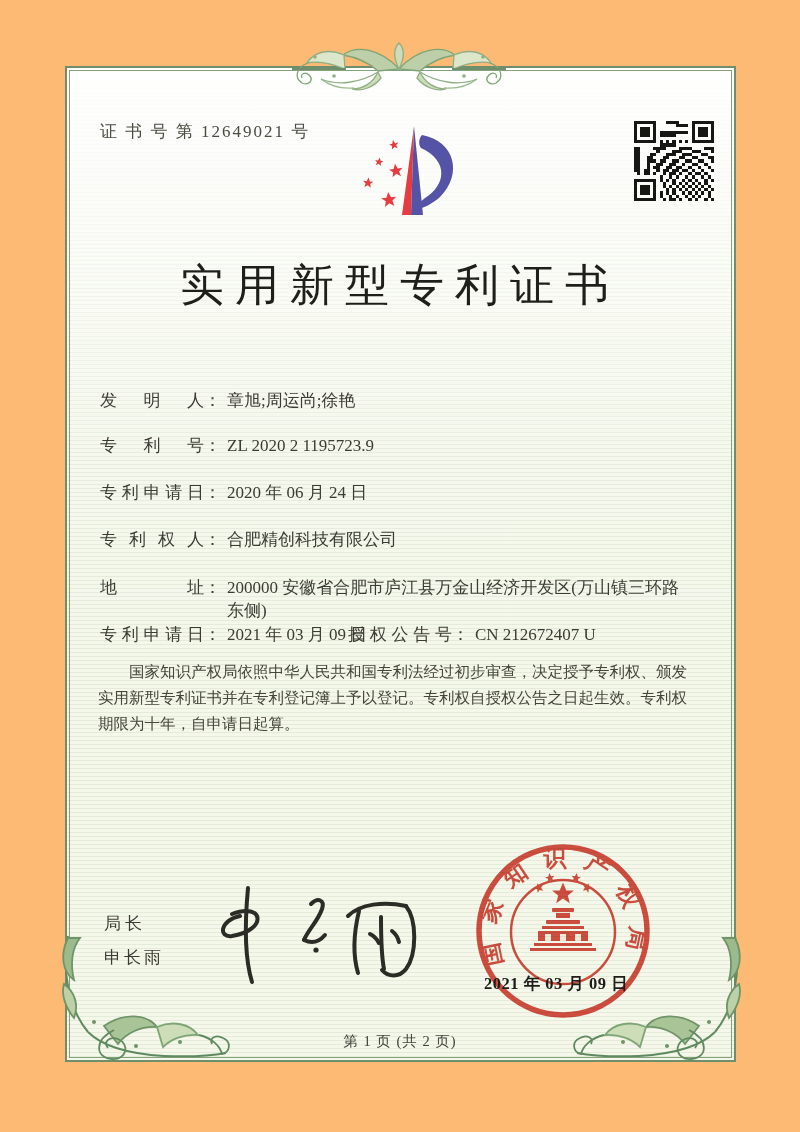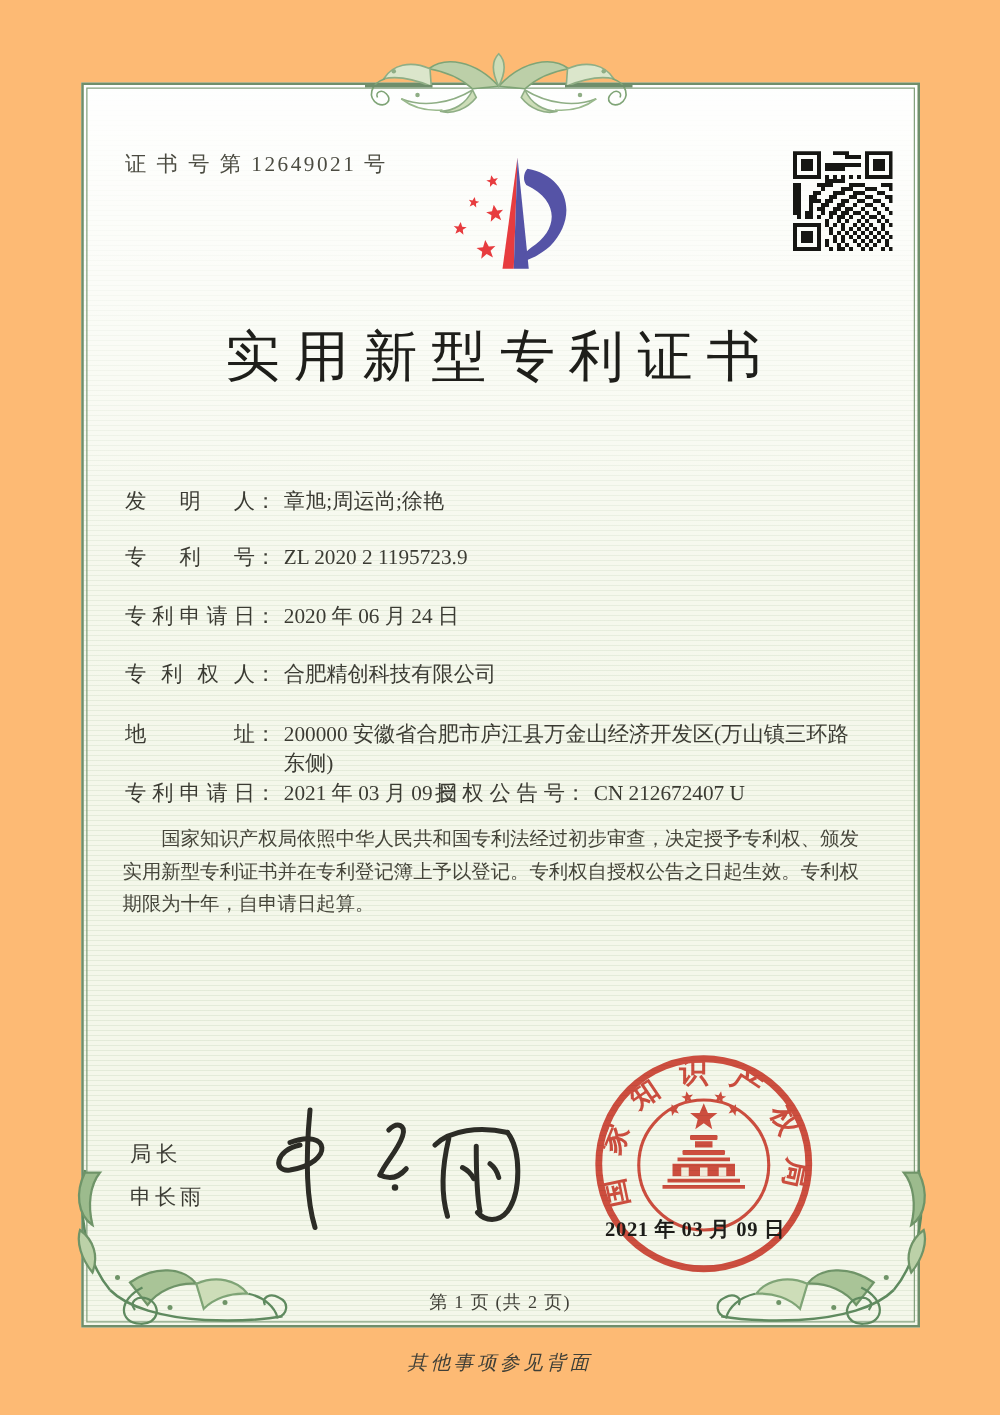--- a/index.html
+++ b/index.html
@@ -493,15 +493,14 @@
       <rect x="88" y="94" width="6" height="7" fill="#fdf4f0"></rect>
       <rect x="103" y="94" width="6" height="7" fill="#fdf4f0"></rect>
       <rect x="62" y="103" width="58" height="3"></rect>
       <rect x="58" y="108" width="66" height="3"></rect>
     </g>
   </svg>
 
   <div class="abs seal-date">2021 年 03 月 09 日</div>
 
   <div class="abs page-num">第 1 页 (共 2 页)</div>
-  <div class="abs back-note">其他事项参见背面</div>
 
 </div>
 
 </body></html>

